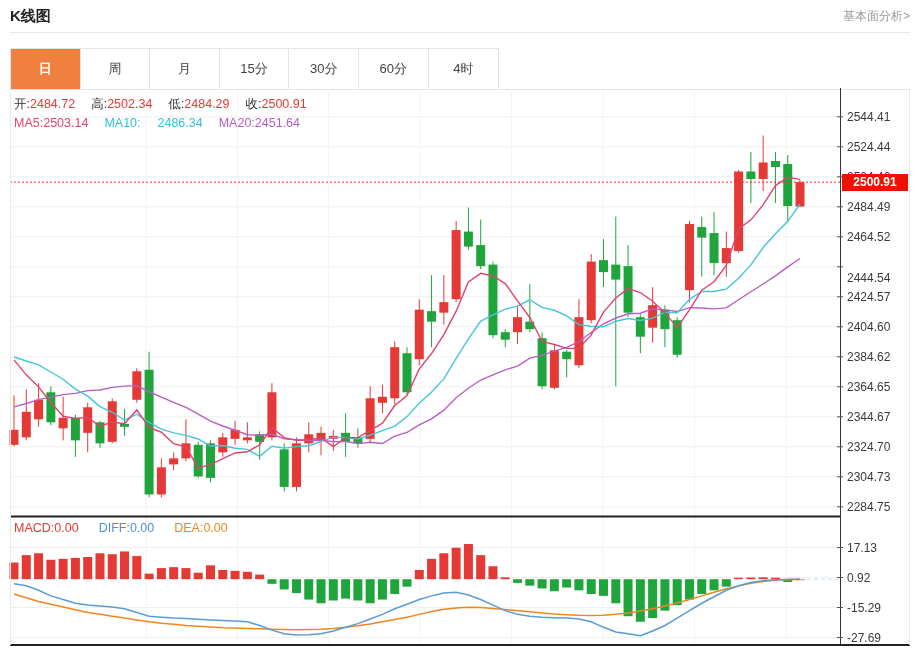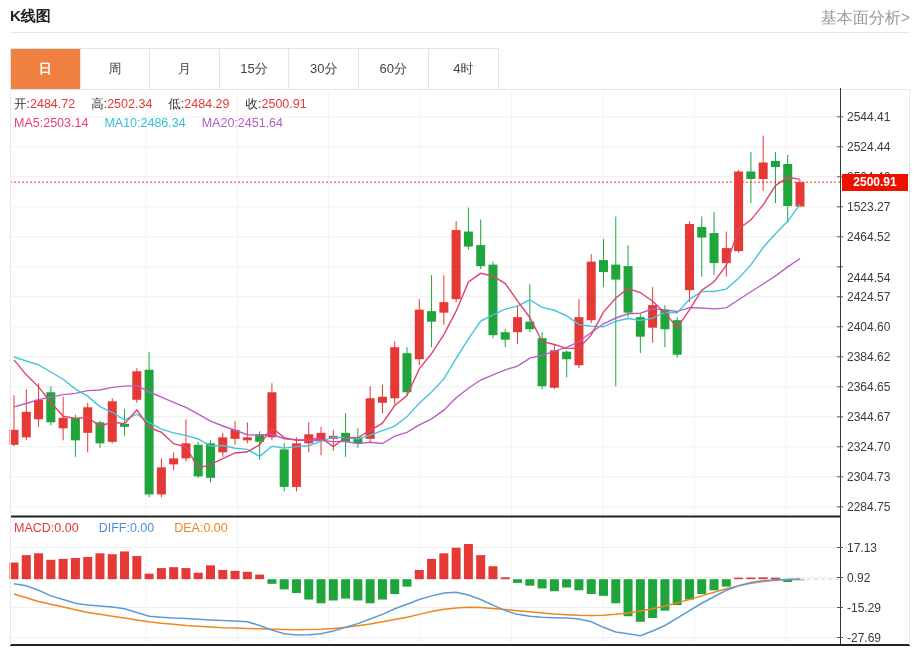--- a/index.html
+++ b/index.html
@@ -1,19 +1,19 @@
 <!DOCTYPE html>
 <html><head>
 <meta charset="utf-8">
 <style>
   html,body{margin:0;padding:0;background:#fff;}
   body{width:918px;height:650px;overflow:hidden;font-family:"Liberation Sans","DejaVu Sans",sans-serif;position:relative;}
   .abs{position:absolute;}
   #title{left:10px;top:7px;font-size:15px;font-weight:bold;color:#222;}
-  #fund-link{right:8px;top:8px;font-size:16px;color:#999;cursor:pointer;}
+  #fund-link{right:8px;top:8px;font-size:12px;color:#999;cursor:pointer;}
   #header-divider{left:10px;top:32px;width:900px;height:1px;background:#e9e9e9;}
   #tabbar{left:10px;top:48px;height:42px;display:flex;border:1px solid #e4e4e4;box-sizing:border-box;background:#fff;}
   .tab{width:69.6px;height:100%;box-sizing:border-box;border-right:1px solid #e4e4e4;display:flex;align-items:center;justify-content:center;font-size:13px;color:#444;cursor:pointer;background:#fff;}
   .tab:last-child{border-right:none;}
   .tab.active{color:#fff;font-weight:bold;}
   #tab-underline{left:10px;top:89px;width:900px;height:1px;background:#e4e4e4;}
   #chart-svg{left:0;top:0;}
   .info-row{display:flex;gap:16px;font-size:12.5px;white-space:nowrap;}
   #ohlc-row{left:14px;top:96px;}
   #ma-row{left:14px;top:116px;}
@@ -295,36 +295,36 @@
   </svg>
 
 <div class="abs info-row" id="ohlc-row">
     <span><span class="info-label">开:</span><span style="color: rgb(229, 57, 53);">2484.72</span></span>
     <span><span class="info-label">高:</span><span style="color: rgb(229, 57, 53);">2502.34</span></span>
     <span><span class="info-label">低:</span><span style="color: rgb(229, 57, 53);">2484.29</span></span>
     <span><span class="info-label">收:</span><span style="color: rgb(229, 57, 53);">2500.91</span></span>
   </div>
 <div class="abs info-row" id="ma-row">
     <span><span class="info-label" style="color: rgb(224, 68, 110);">MA5:</span><span style="color: rgb(224, 68, 110); margin-top: 44px;">2503.14</span></span>
-    <span><span class="info-label" style="color: rgb(53, 192, 214);">MA10:</span><span style="color: rgb(53, 192, 214);">2486.34</span></span>
+    <span><span class="info-label" style="color: rgb(53, 192, 214);">MA10:</span><span style="color: rgb(53, 192, 214); margin-left: 17px;">2486.34</span></span>
     <span><span class="info-label" style="color: rgb(178, 95, 196);">MA20:</span><span style="color: rgb(178, 95, 196);">2451.64</span></span>
   </div>
 <div class="abs info-row" id="macd-row">
     <span><span class="info-label" style="color: rgb(224, 58, 49);">MACD:</span><span style="color: rgb(224, 58, 49);">0.00</span></span>
     <span><span class="info-label" style="color: rgb(74, 144, 217); margin-top: 16px;">DIFF:</span><span style="color: rgb(74, 144, 217);">0.00</span></span>
     <span><span class="info-label" style="color: rgb(240, 134, 31);">DEA:</span><span style="color: rgb(240, 134, 31);">0.00</span></span>
   </div>
 
 <div class="abs" id="price-badge" style="background: rgb(238, 17, 0); top: 173.635px;">2500.91</div>
 
 <div class="abs" id="price-ticks">
     <div class="abs tick-label" style="left: 847px; top: 109.8px; text-align: right;">2544.41</div>
     <div class="abs tick-label" style="left: 847px; top: 139.794px;">2524.44</div>
     <div class="abs tick-label" style="left: 847px; top: 169.803px;">2504.46</div>
-    <div class="abs tick-label" style="left: 847px; top: 199.798px;">1523.27</div>
+    <div class="abs tick-label" style="left: 847px; top: 199.798px;">2484.49</div>
     <div class="abs tick-label" style="left: 847px; top: 229.792px;">2464.52</div>
     <div class="abs tick-label" style="left: 847px; top: 271px;">2444.54</div>
     <div class="abs tick-label" style="left: 847px; top: 289.795px;">2424.57</div>
     <div class="abs tick-label" style="left: 847px; top: 319.79px;">2404.60</div>
     <div class="abs tick-label" style="left: 847px; top: 349.799px;">2384.62</div>
     <div class="abs tick-label" style="left: 847px; top: 379.793px;">2364.65</div>
     <div class="abs tick-label" style="left: 847px; top: 409.802px;">2344.67</div>
     <div class="abs tick-label" style="left: 847px; top: 439.797px;">2324.70</div>
     <div class="abs tick-label" style="left: 847px; top: 469.791px;">2304.73</div>
     <div class="abs tick-label" style="left: 847px; top: 499.8px;">2284.75</div>

